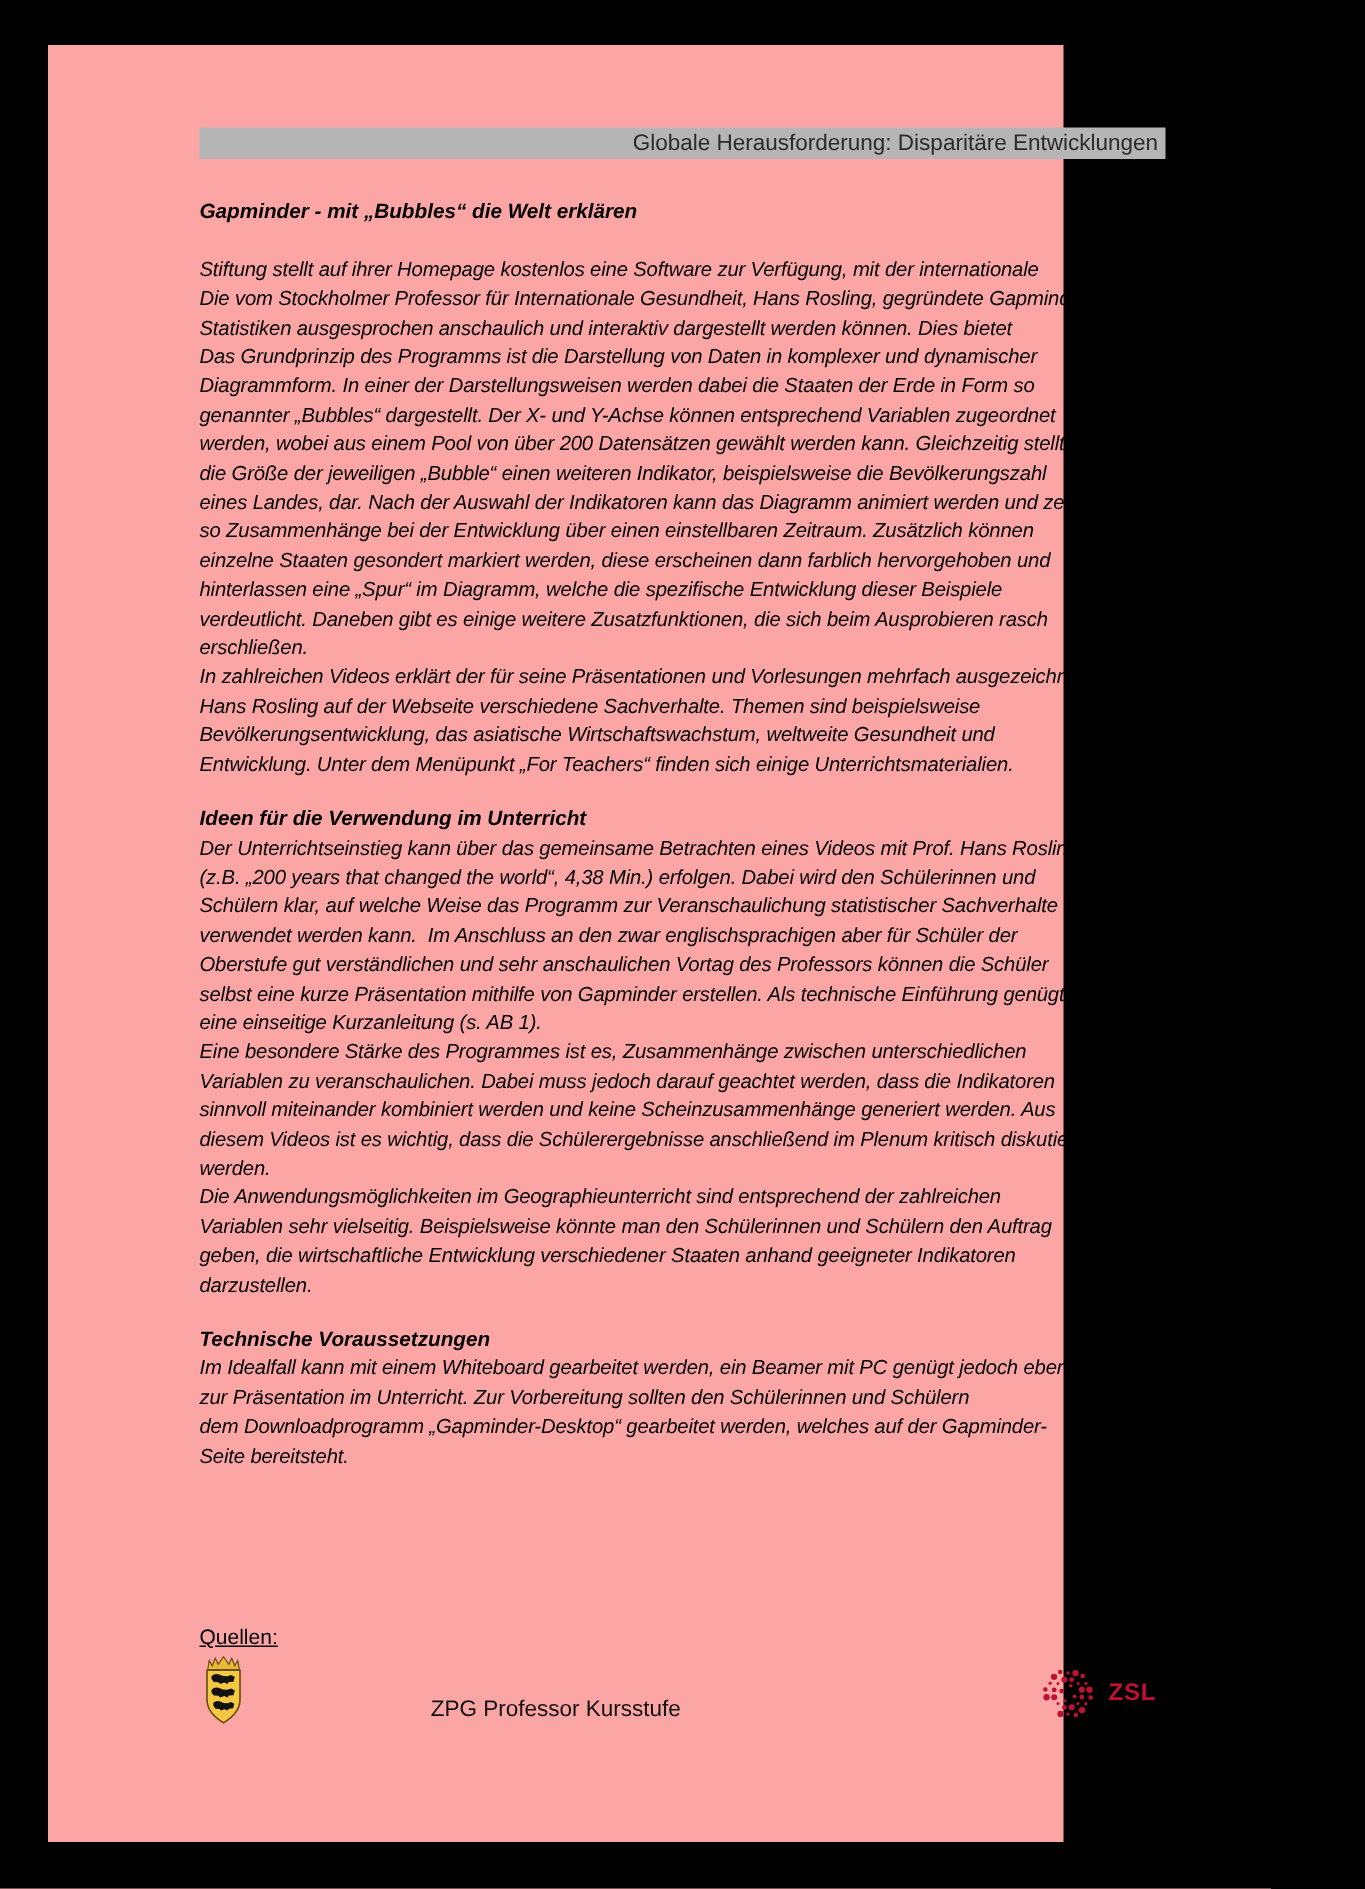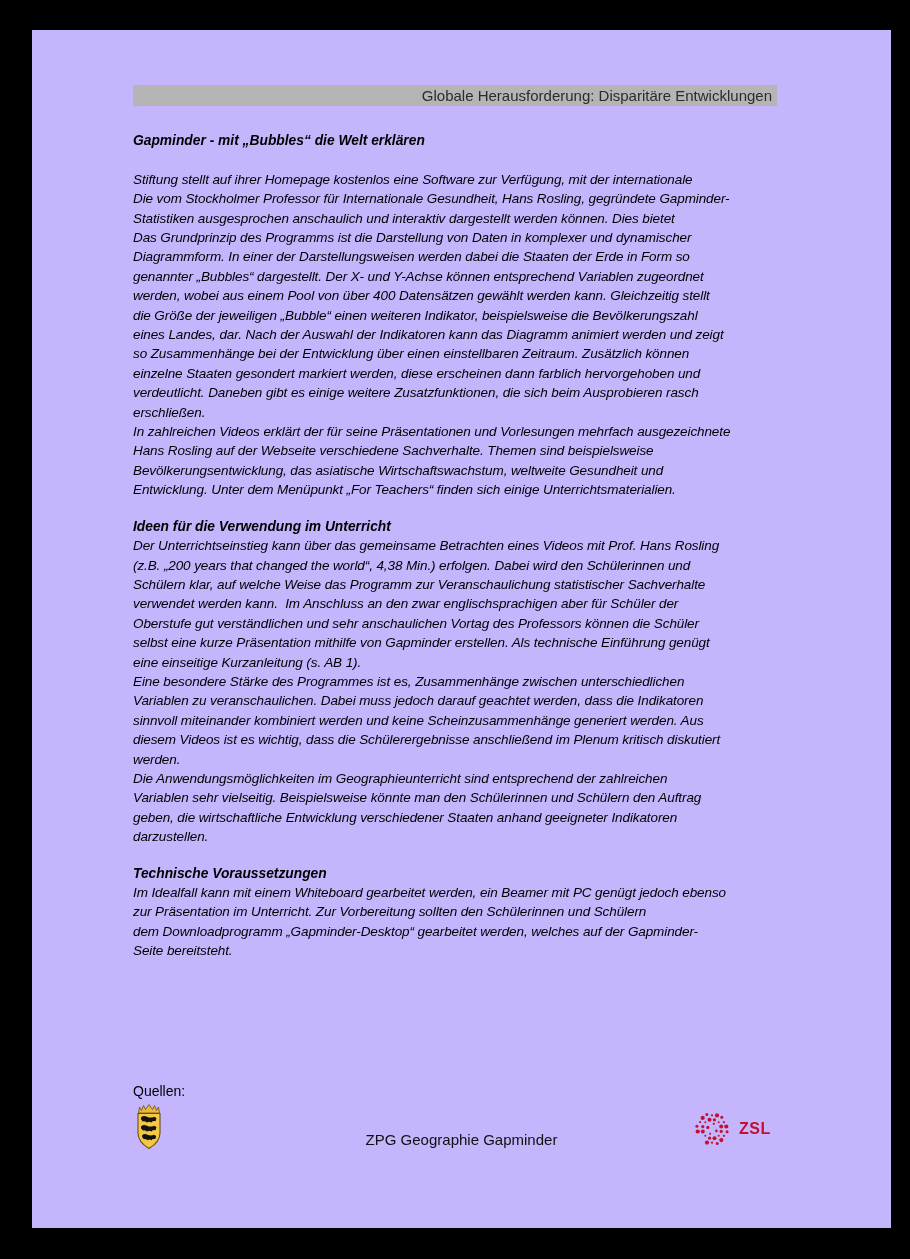--- a/index.html
+++ b/index.html
@@ -5,22 +5,22 @@
   html, body { margin: 0; padding: 0; }
   body {
     width: 910px; height: 1259px;
     background: #000;
     position: relative;
     overflow: hidden;
     font-family: "Liberation Sans", sans-serif;
   }
   .page {
     position: absolute; left: 32px; top: 30px;
-    width: 859px; height: 1198px;
-    background: #c4b5fd;
+    width: 677px; height: 1198px;
+    background: #fca5a5;
   }
   .header-bar {
     position: absolute; left: 101px; top: 55px;
     width: 644px; height: 21px;
     background: #b5b5b5;
     display: flex; align-items: center; justify-content: flex-end;
     box-sizing: border-box; padding-right: 5px;
     font-size: 15px; color: #2b2b2b;
     white-space: pre;
   }
@@ -33,21 +33,21 @@
     font-weight: bold; font-size: 13.8px; line-height: 19.4px;
     white-space: pre;
   }
   .sec-heading.gap-after { margin-bottom: 19.4px; }
   .text-line {
     font-size: 13.5px; line-height: 19.4px;
     white-space: pre; letter-spacing: -0.1px;
   }
   .quellen {
     position: absolute; left: 101px; top: 1053px;
-    font-size: 14px; color: #000;
+    font-size: 14px; color: #000; text-decoration: underline;
   }
   .coat {
     position: absolute; left: 103px; top: 1074px;
     width: 28px; height: 46px;
   }
   .zpg {
     position: absolute; left: 0; top: 1101px;
     width: 100%; text-align: center;
     font-size: 15px; color: #111;
   }
@@ -70,25 +70,26 @@
 
   <div class="content" id="content">
       <div class="section">
         <div class="sec-heading gap-after">Gapminder - mit „Bubbles“ die Welt erklären</div>
         <div class="text-line">Stiftung stellt auf ihrer Homepage kostenlos eine Software zur Verfügung, mit der internationale</div>
         <div class="text-line">Die vom Stockholmer Professor für Internationale Gesundheit, Hans Rosling, gegründete Gapminder-</div>
         <div class="text-line">Statistiken ausgesprochen anschaulich und interaktiv dargestellt werden können. Dies bietet</div>
         <div class="text-line">Das Grundprinzip des Programms ist die Darstellung von Daten in komplexer und dynamischer</div>
         <div class="text-line">Diagrammform. In einer der Darstellungsweisen werden dabei die Staaten der Erde in Form so</div>
         <div class="text-line">genannter „Bubbles“ dargestellt. Der X- und Y-Achse können entsprechend Variablen zugeordnet</div>
-        <div class="text-line">werden, wobei aus einem Pool von über 400 Datensätzen gewählt werden kann. Gleichzeitig stellt</div>
+        <div class="text-line">werden, wobei aus einem Pool von über 200 Datensätzen gewählt werden kann. Gleichzeitig stellt</div>
         <div class="text-line">die Größe der jeweiligen „Bubble“ einen weiteren Indikator, beispielsweise die Bevölkerungszahl</div>
         <div class="text-line">eines Landes, dar. Nach der Auswahl der Indikatoren kann das Diagramm animiert werden und zeigt</div>
         <div class="text-line">so Zusammenhänge bei der Entwicklung über einen einstellbaren Zeitraum. Zusätzlich können</div>
         <div class="text-line">einzelne Staaten gesondert markiert werden, diese erscheinen dann farblich hervorgehoben und</div>
+        <div class="text-line">hinterlassen eine „Spur“ im Diagramm, welche die spezifische Entwicklung dieser Beispiele</div>
         <div class="text-line">verdeutlicht. Daneben gibt es einige weitere Zusatzfunktionen, die sich beim Ausprobieren rasch</div>
         <div class="text-line">erschließen.</div>
         <div class="text-line">In zahlreichen Videos erklärt der für seine Präsentationen und Vorlesungen mehrfach ausgezeichnete</div>
         <div class="text-line">Hans Rosling auf der Webseite verschiedene Sachverhalte. Themen sind beispielsweise</div>
         <div class="text-line">Bevölkerungsentwicklung, das asiatische Wirtschaftswachstum, weltweite Gesundheit und</div>
         <div class="text-line">Entwicklung. Unter dem Menüpunkt „For Teachers“ finden sich einige Unterrichtsmaterialien.</div>
       </div>
       <div class="section">
         <div class="sec-heading">Ideen für die Verwendung im Unterricht</div>
         <div class="text-line">Der Unterrichtseinstieg kann über das gemeinsame Betrachten eines Videos mit Prof. Hans Rosling</div>
@@ -124,21 +125,21 @@
 
     <path d="M3.5 9 L4.5 3 L6.5 6.5 L8.5 1.5 L10.5 5.5 L14 0.5 L17.5 5.5 L19.5 1.5 L21.5 6.5 L23.5 3 L24.5 9 Z" fill="#e9ba38" stroke="#6b4e12" stroke-width="0.8"></path>
 
     <path d="M3 9.5 H25 V29 Q25 38 14 44.5 Q3 38 3 29 Z" fill="#f5c843" stroke="#6b4e12" stroke-width="1.1"></path>
 
     <path d="M6 13.5 q2.5 -2.5 6 -0.8 q3.5 1.7 7 0 l2.5 1.2 l-0.8 3.2 l-3.2 0.2 l-0.8 1.3 l-2.2 -0.9 l-2.8 0.9 l-1 -1.1 l-3.2 -0.2 l-1.5 -2 z" fill="#121212"></path>
     <path d="M6 22.5 q2.5 -2.5 6 -0.8 q3.5 1.7 7 0 l2.5 1.2 l-0.8 3.2 l-3.2 0.2 l-0.8 1.3 l-2.2 -0.9 l-2.8 0.9 l-1 -1.1 l-3.2 -0.2 l-1.5 -2 z" fill="#121212"></path>
     <path d="M7 31.5 q2.3 -2.4 5.5 -0.8 q3.2 1.6 6.5 0 l2.2 1.2 l-0.8 3 l-2.8 0.2 l-0.8 1.2 l-2 -0.8 l-2.5 0.8 l-0.9 -1 l-2.8 -0.2 l-1.3 -1.9 z" fill="#121212"></path>
   </svg>
 
-  <div class="zpg">ZPG Geographie Gapminder</div>
+  <div class="zpg">ZPG Professor Kursstufe</div>
 
   <div class="zsl">
     <svg id="zsl-dots" width="36" height="38" viewBox="0 0 36 38">
         <circle cx="18.0" cy="5.3" r="1.1" fill="#c01230"></circle>
         <circle cx="23.0" cy="5.4" r="2.1" fill="#c01230"></circle>
         <circle cx="27.8" cy="7.3" r="1.5" fill="#c01230"></circle>
         <circle cx="29.9" cy="12.2" r="1.1" fill="#c01230"></circle>
         <circle cx="32.3" cy="16.5" r="2.1" fill="#c01230"></circle>
         <circle cx="33.1" cy="21.7" r="1.5" fill="#c01230"></circle>
         <circle cx="29.9" cy="25.8" r="1.1" fill="#c01230"></circle>

